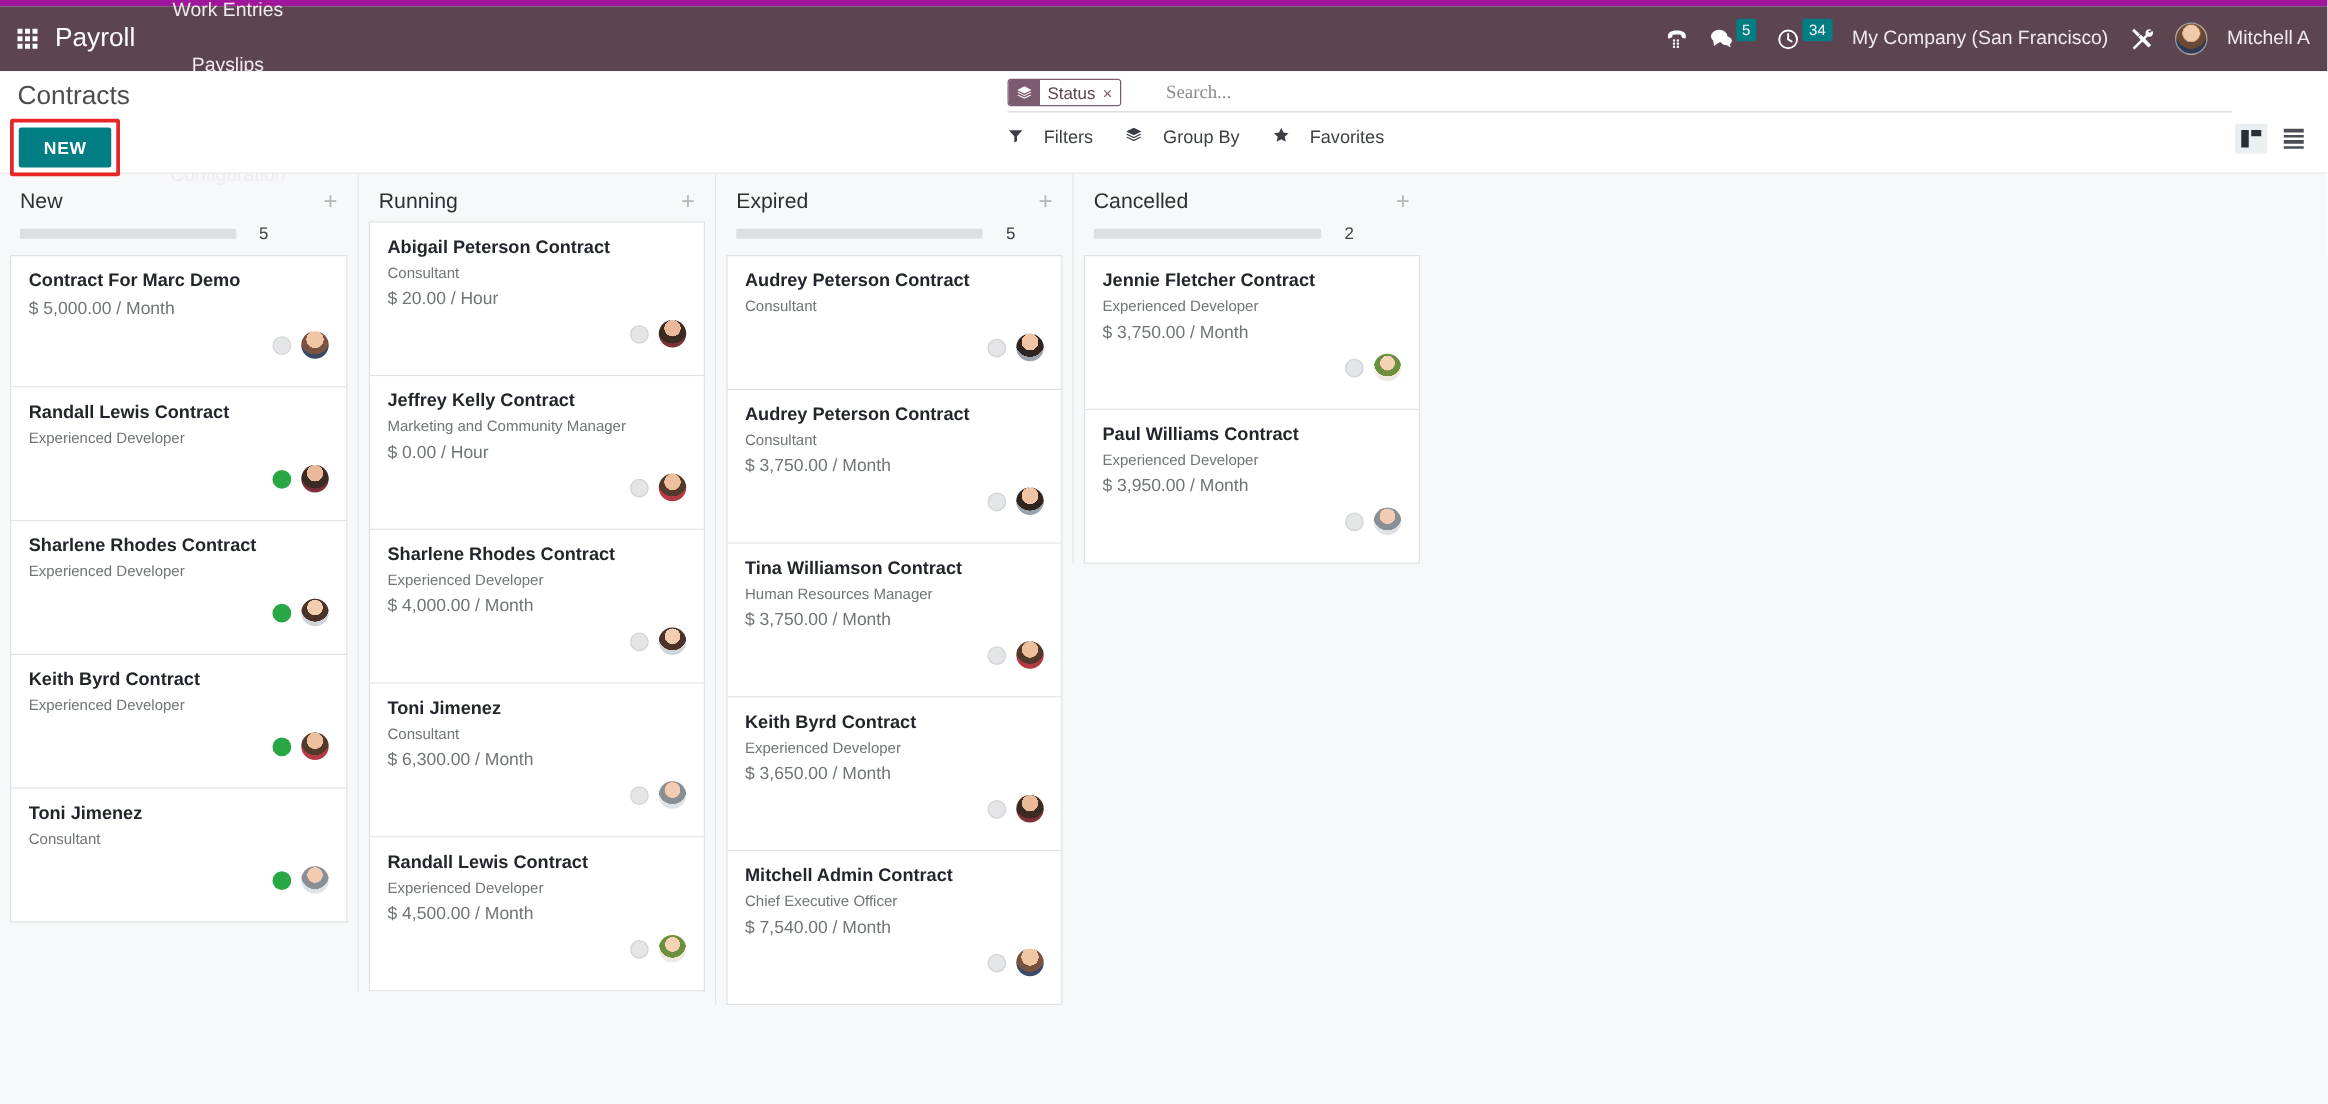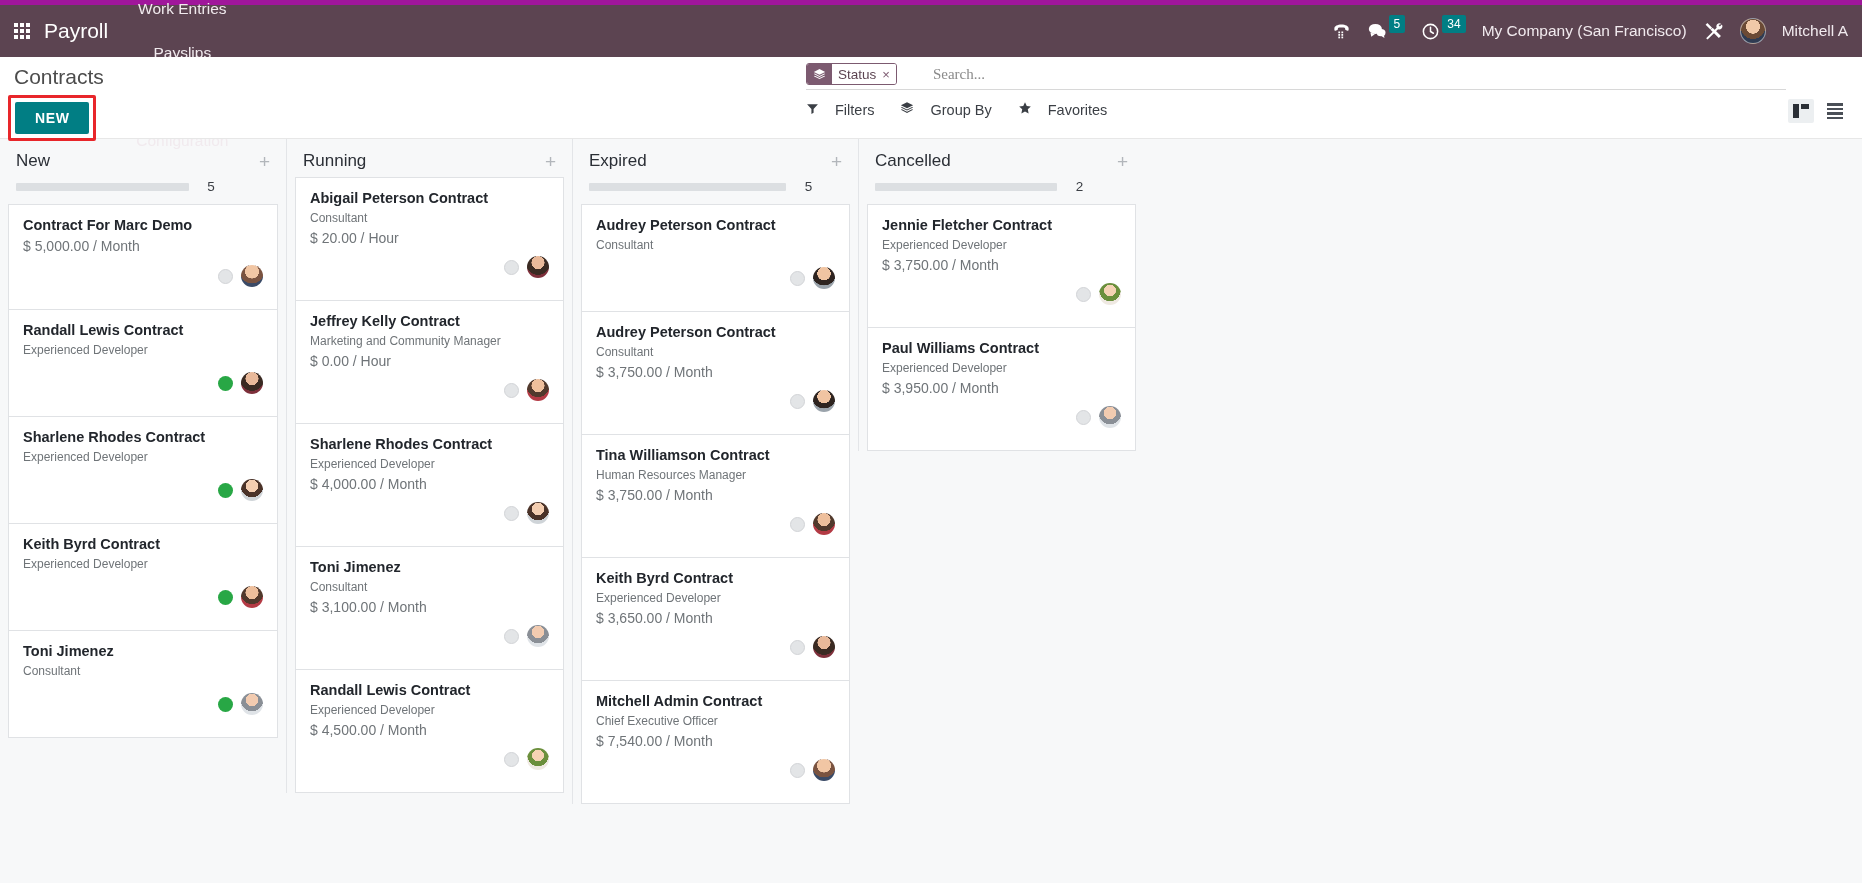--- a/index.html
+++ b/index.html
@@ -339,21 +339,21 @@
           <div class="card-sub">Experienced Developer</div>
           <div class="card-amount">$ 4,000.00 / Month</div>
           <div class="card-foot">
             <span class="status-dot empty"></span>
             <span class="avatar-card av3"></span>
           </div>
         </div>
         <div class="card">
           <div class="card-title">Toni Jimenez</div>
           <div class="card-sub">Consultant</div>
-          <div class="card-amount">$ 3,100.00 / Month</div>
+          <div class="card-amount">$ 6,300.00 / Month</div>
           <div class="card-foot">
             <span class="status-dot empty"></span>
             <span class="avatar-card av7"></span>
           </div>
         </div>
         <div class="card">
           <div class="card-title">Randall Lewis Contract</div>
           <div class="card-sub">Experienced Developer</div>
           <div class="card-amount">$ 4,500.00 / Month</div>
           <div class="card-foot">

